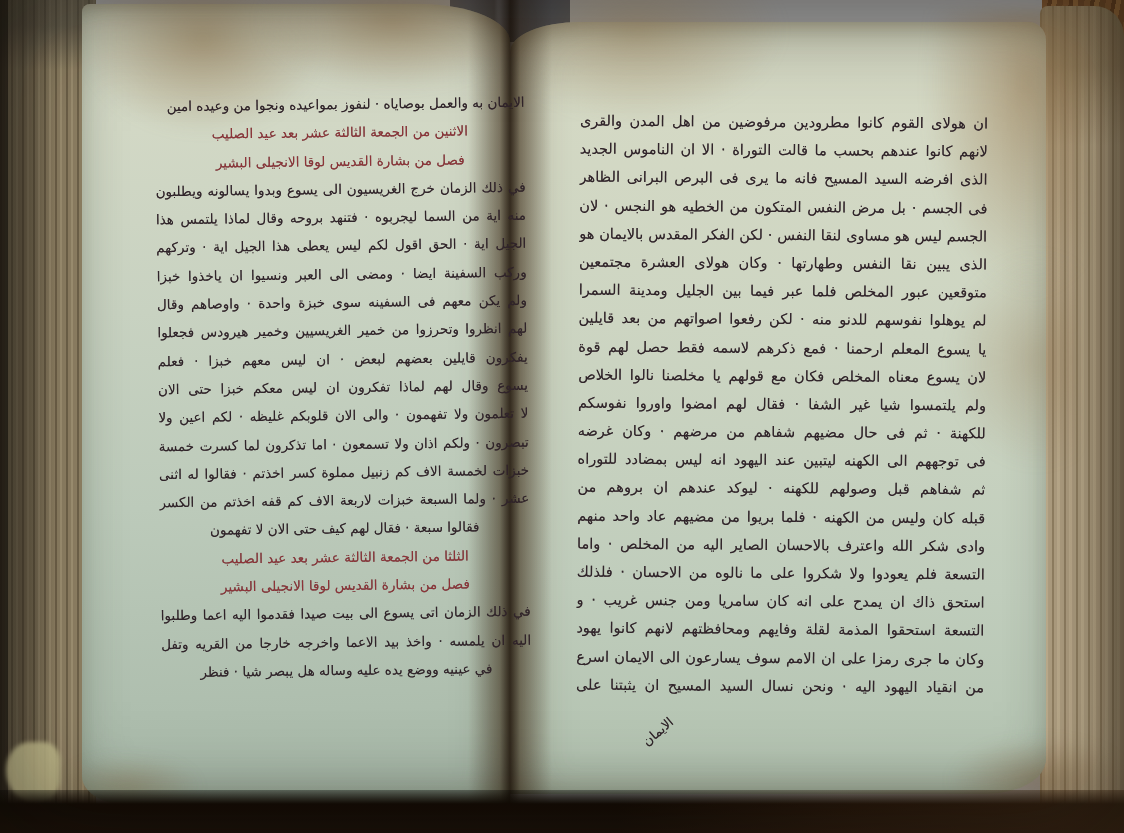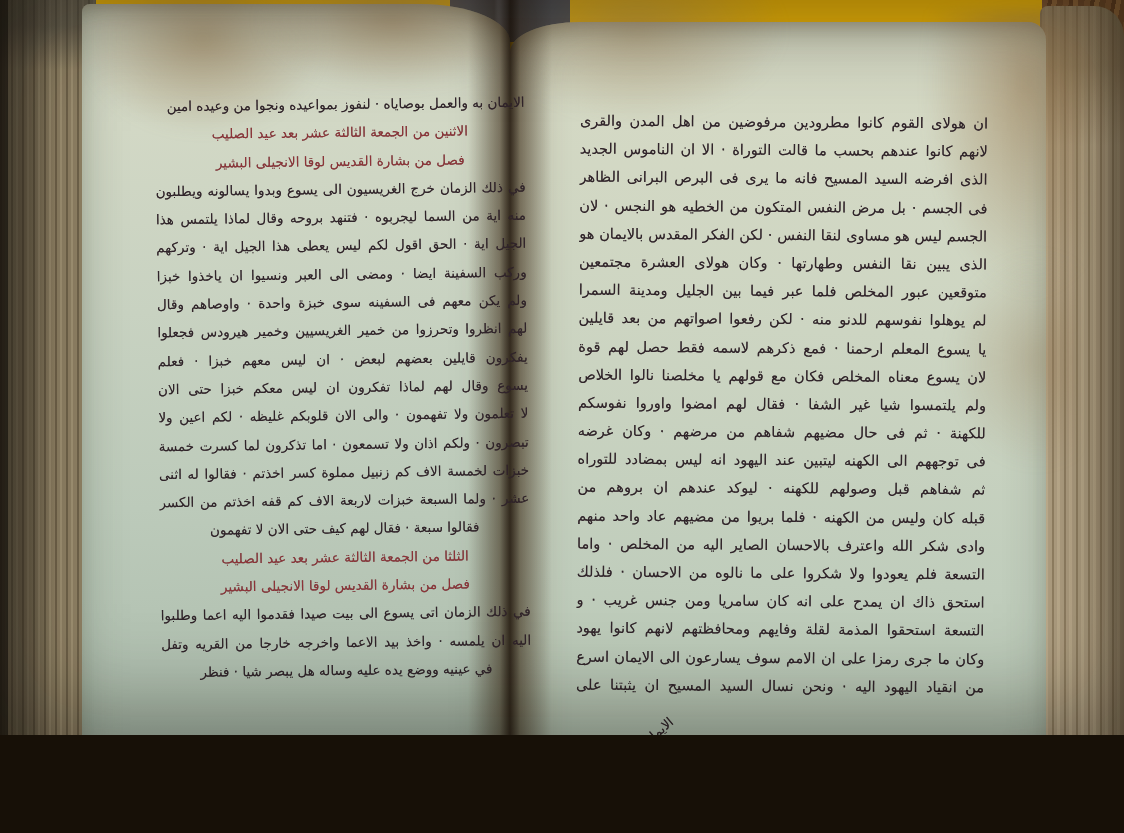--- a/index.html
+++ b/index.html
@@ -1,21 +1,21 @@
 <!DOCTYPE html>
 <html lang="ar" style="--ink-black: #30242a; --ink-red: #8e3338; --paper-light: #d9dcc8; --paper-mid: #c8d2c1; --paper-shadow: #a7b8a8; --edge-left-tan: #8f8164; --edge-right-tan: #b2a183; --wood-brown: #6e4928; --backdrop-slate: #3f4450; --gutter-dark: #3a2a16;"><head>
 <meta charset="utf-8">
 <style>
   html, body { margin: 0; padding: 0; background: #171007; }
   .scene {
     position: relative;
     width: 1124px;
-    height: 735px;
+    height: 833px;
     overflow: hidden;
-    background: #eab308;
+    background: #a3a3a3;
     font-family: "DejaVu Sans", sans-serif;
   }
   
   .backdrop-slate {
     position: absolute; left: 450px; top: 0; width: 120px; height: 42px;
     background:
       linear-gradient(90deg, transparent 0 44px, rgba(110,120,140,.55) 48px 58px, transparent 62px),
       var(--backdrop-slate);
   }
   .wood-tr {

